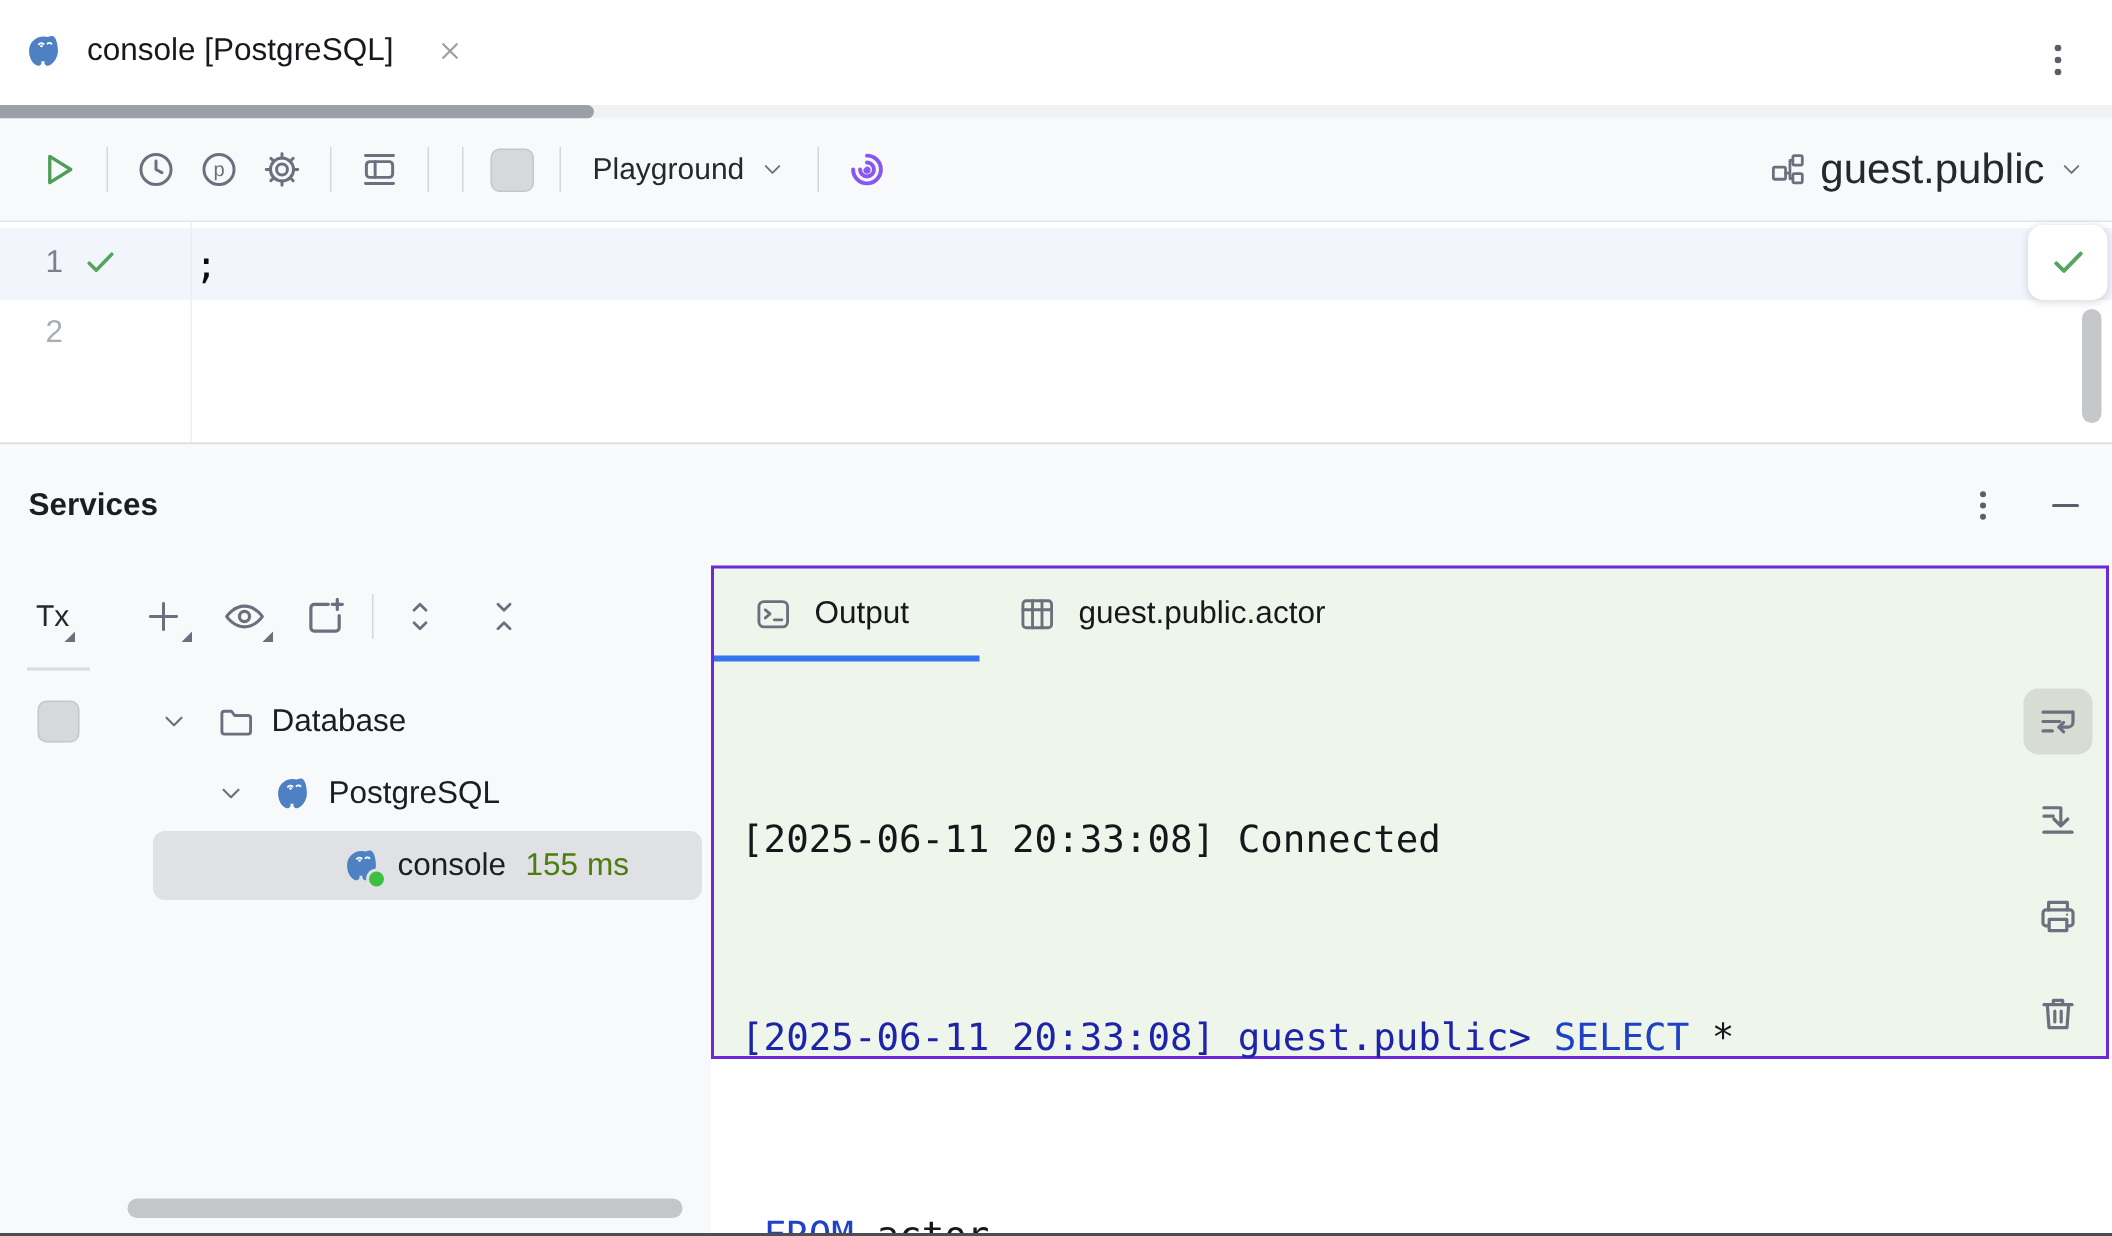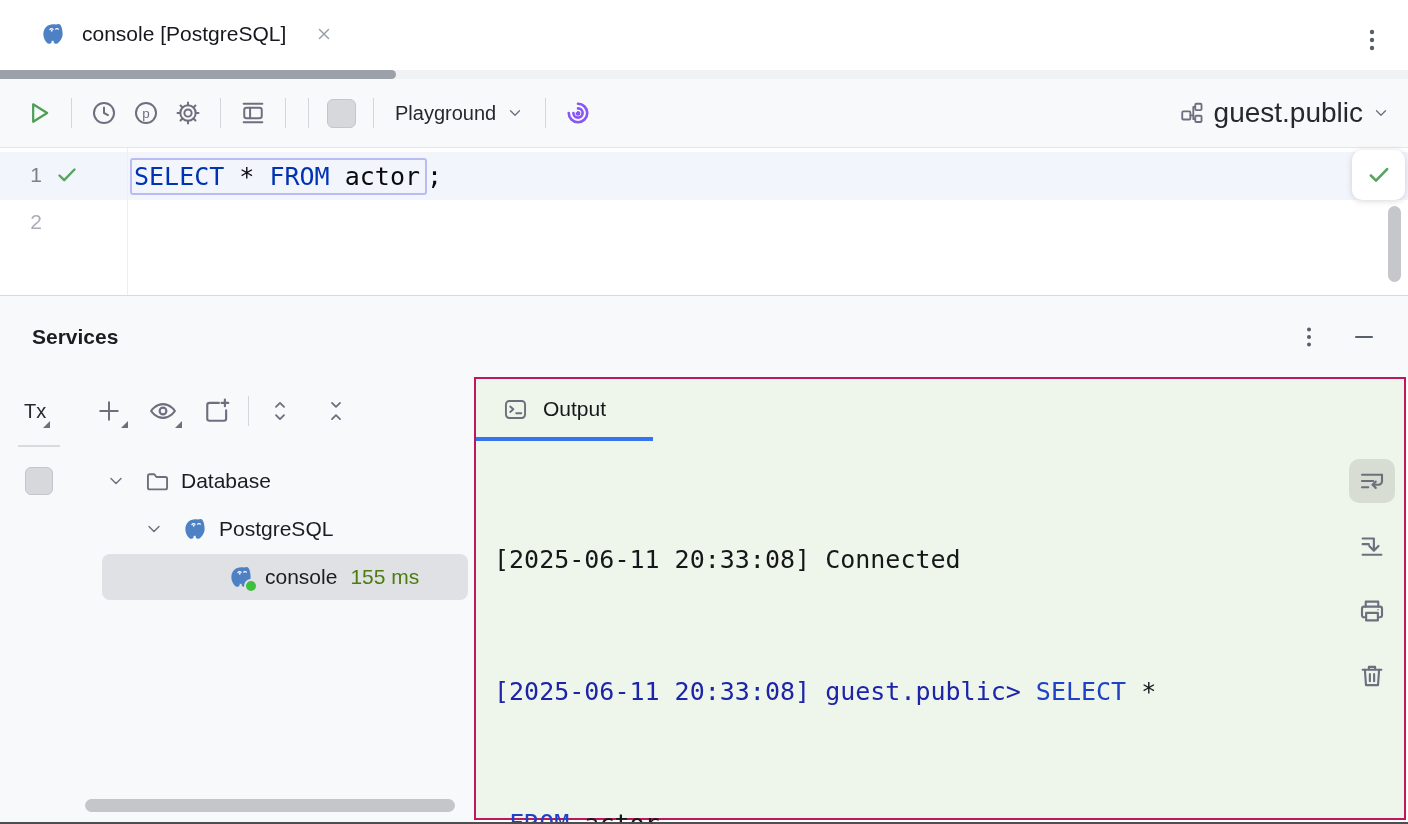--- a/index.html
+++ b/index.html
@@ -6,21 +6,21 @@
   body{
     width:1408px;height:824px;position:relative;overflow:hidden;
     background:#ffffff;color:#1d1f23;
     font-family:"Liberation Sans", sans-serif;
   }
   svg{display:block}
   .stroke-ic{stroke:#6c707e;fill:none;stroke-width:1.7;stroke-linecap:round;stroke-linejoin:round}
 
   
   .tabbar{position:absolute;left:0;top:0;width:100%;height:68px;background:#fff;display:flex;align-items:center}
-  .etab{display:flex;align-items:center;gap:15px;padding-left:40px;font-size:21px;color:#16181d}
+  .etab{display:flex;align-items:center;gap:15px;padding-left:16px;font-size:21px;color:#16181d}
   .etab-close{margin-left:10px;display:flex;align-items:center;justify-content:center;width:26px;height:26px}
   .tab-kebab{position:absolute;right:26px;top:28px;cursor:pointer}
 
   .tabscroll-track{position:absolute;top:70px;left:0;width:100%;height:9px;background:#f1f2f4}
   .tabscroll-thumb{position:absolute;left:0;top:0;width:396px;height:9px;background:#9ca1a9;border-radius:0 5px 5px 0}
 
   
   .toolbar{position:absolute;top:79px;left:0;right:0;height:69px;background:#f8f9fb;border-bottom:1px solid #e4e6ea;
     display:flex;align-items:center;padding:0 18px;box-sizing:border-box}
   .tb-btn{width:42px;height:42px;display:flex;align-items:center;justify-content:center;border-radius:8px}
@@ -40,21 +40,21 @@
   .code-row{position:absolute;left:130px;top:4px;height:48px;display:flex;align-items:center;white-space:pre;
     font-family:"DejaVu Sans Mono", monospace;font-size:25px;color:#0a0b0e}
   .stmt-box{border:2px solid #b9bcf1;border-radius:3px;padding:2px 5px 2px 2px;white-space:pre}
   .kw{color:#0033b3}
   .inspect-widget{position:absolute;right:3px;top:2px;width:53px;height:50px;background:#fff;border-radius:10px;
     box-shadow:0 1px 6px rgba(0,0,0,.16);display:flex;align-items:center;justify-content:center}
   .v-thumb{position:absolute;right:7px;top:58px;width:13px;height:76px;background:#c6c7ca;border-radius:7px}
 
   
   .svc{position:absolute;top:296px;left:0;right:0;height:81px;background:#f8f9fb;display:flex;align-items:center;
-    padding:0 32px;box-sizing:border-box}
+    padding:0 19px;box-sizing:border-box}
   .svc-title{font-size:21px;font-weight:700;color:#1b1d21}
   .svc-actions{margin-left:auto;display:flex;align-items:center;gap:34px}
 
   
   .left-panel{position:absolute;top:377px;left:0;width:474px;bottom:2px;background:#f8f9fb}
   .lp-toolbar{position:absolute;top:13px;left:18px;display:flex;align-items:center}
   .lp-item{width:42px;height:42px;display:flex;align-items:center;justify-content:center;position:relative}
   .lp-tx{font-size:20px;color:#26282d;width:auto;padding:0 6px}
   .corner::after{content:"";position:absolute;right:2px;bottom:4px;width:0;height:0;
     border-left:7px solid transparent;border-bottom:7px solid #6c707e}
@@ -64,22 +64,22 @@
   .tree-row{position:absolute;height:46px;display:flex;align-items:center;font-size:21px;color:#1b1d21}
   .row-db{left:106px;top:81px;gap:0}
   .row-pg{left:144px;top:129px}
   .row-console{left:102px;top:177px;width:366px;background:#dfe1e5;border-radius:8px}
   .tr-gap{width:18px}
   .tr-gap-s{width:10px}
   .timing{color:#4d7c0f;margin-left:13px}
   .h-thumb{position:absolute;left:85px;bottom:10px;width:370px;height:13px;background:#c5c6c9;border-radius:7px}
 
   
-  .out-panel{position:absolute;left:474px;top:377px;width:932px;height:443px;background:#eef5ea;
-    border:2px solid #be185d;box-sizing:border-box}
+  .out-panel{position:absolute;left:474px;top:377px;width:932px;height:329px;background:#eef5ea;
+    border:2px solid #6d28d9;box-sizing:border-box}
   .out-tab{position:absolute;top:0;height:60px;display:flex;align-items:center;gap:14px;font-size:21px;color:#16181d}
   .out-tab1{left:26px}
   .out-tab2{left:202px}
   .out-underline{position:absolute;top:58px;left:0;width:177px;height:4px;background:#3574f0}
   .out-log{position:absolute;left:18px;top:71px;right:66px;font-family:"DejaVu Sans Mono", monospace;
     font-size:25px;line-height:44px;color:#15171b;white-space:pre}
   .c-prompt{color:#1d24aa}
   .c-kw{color:#1e41c8}
   .out-rail{position:absolute;right:6px;top:80px;width:52px;display:flex;flex-direction:column;align-items:center;gap:21px}
   .rail-btn{width:46px;height:44px;display:flex;align-items:center;justify-content:center;border-radius:10px}
@@ -192,21 +192,21 @@
   <div class="cur-line"></div>
   <div class="gutter-border"></div>
   <div class="ln ln1">1</div>
   <div class="gutter-check">
     <svg width="24" height="24" viewBox="0 0 24 24" class="stroke-ic" style="stroke:#55a55f;stroke-width:2.4">
         <path d="M4.5 12.5l4.7 4.7L19.5 6.5"></path>
       </svg>
   </div>
   <div class="ln ln2">2</div>
   <div class="code-row">
-    <span class="stmt-box"><span class="kw">SELECT</span><span> * </span><span class="kw">FROM</span><span> actor</span></span><span>;</span>
+    <span>;</span>
   </div>
   <div class="inspect-widget">
     <svg width="26" height="26" viewBox="0 0 24 24" class="stroke-ic" style="stroke:#55a55f;stroke-width:2.4">
         <path d="M4.5 12.5l4.7 4.7L19.5 6.5"></path>
       </svg>
   </div>
   <div class="v-thumb"></div>
 </div>
 
 <div class="svc">
@@ -316,20 +316,27 @@
 </div>
 
 <div class="out-panel">
   <div class="out-tab out-tab1">
     <svg width="27" height="27" viewBox="0 0 24 24" class="stroke-ic">
         <rect x="3.5" y="4.5" width="17" height="15" rx="3"></rect>
         <path d="M7.3 9.4l2.8 2.4-2.8 2.4M12.6 15.3h4.5"></path>
       </svg>
     <span>Output</span>
   </div>
+  <div class="out-tab out-tab2">
+    <svg width="27" height="27" viewBox="0 0 24 24" class="stroke-ic">
+        <rect x="3.5" y="4" width="17" height="16" rx="2"></rect>
+        <path d="M3.5 9.3h17M9.2 4v16M14.8 4v16"></path>
+      </svg>
+    <span>guest.public.actor</span>
+  </div>
   <div class="out-underline"></div>
 
   <div class="out-log">
     <div><span>[2025-06-11 20:33:08] Connected</span></div>
     <div><span class="c-prompt">[2025-06-11 20:33:08] guest.public&gt; </span><span class="c-kw">SELECT</span><span> *</span></div>
     <div><span> </span><span class="c-kw">FROM</span><span> actor</span></div>
     
     
     
   </div>

